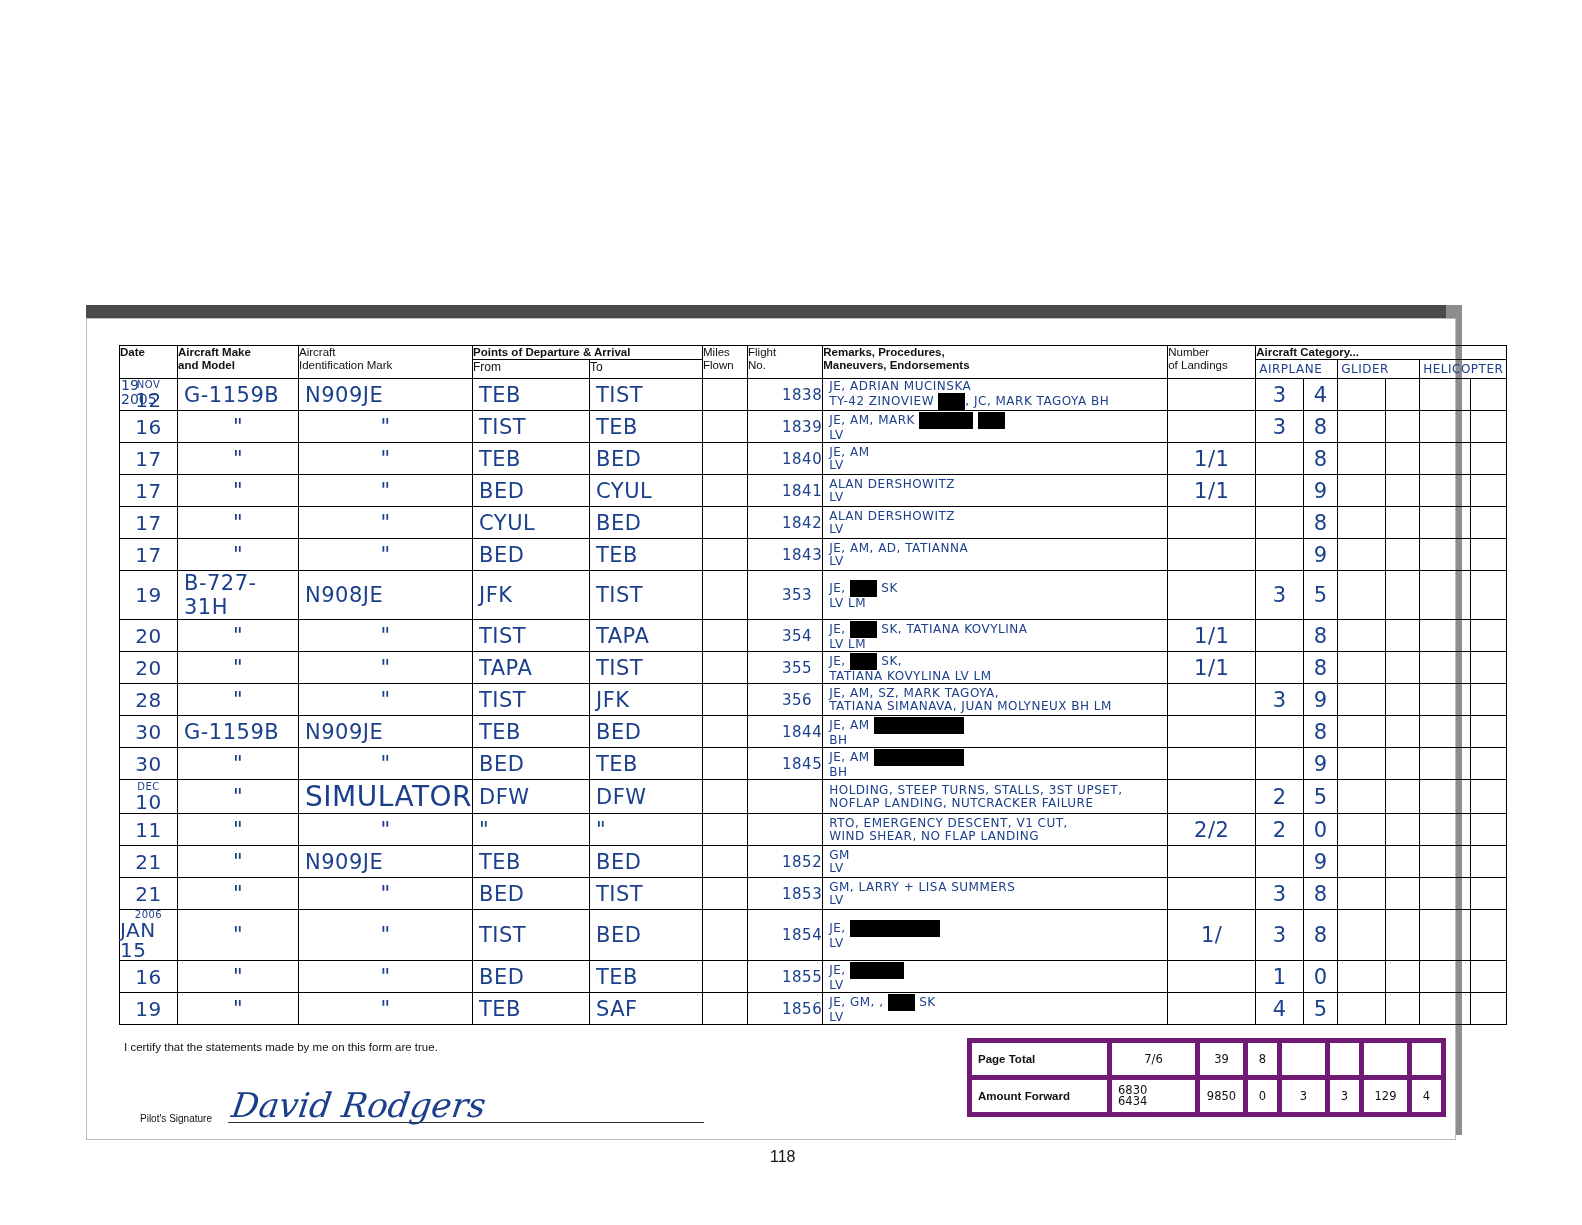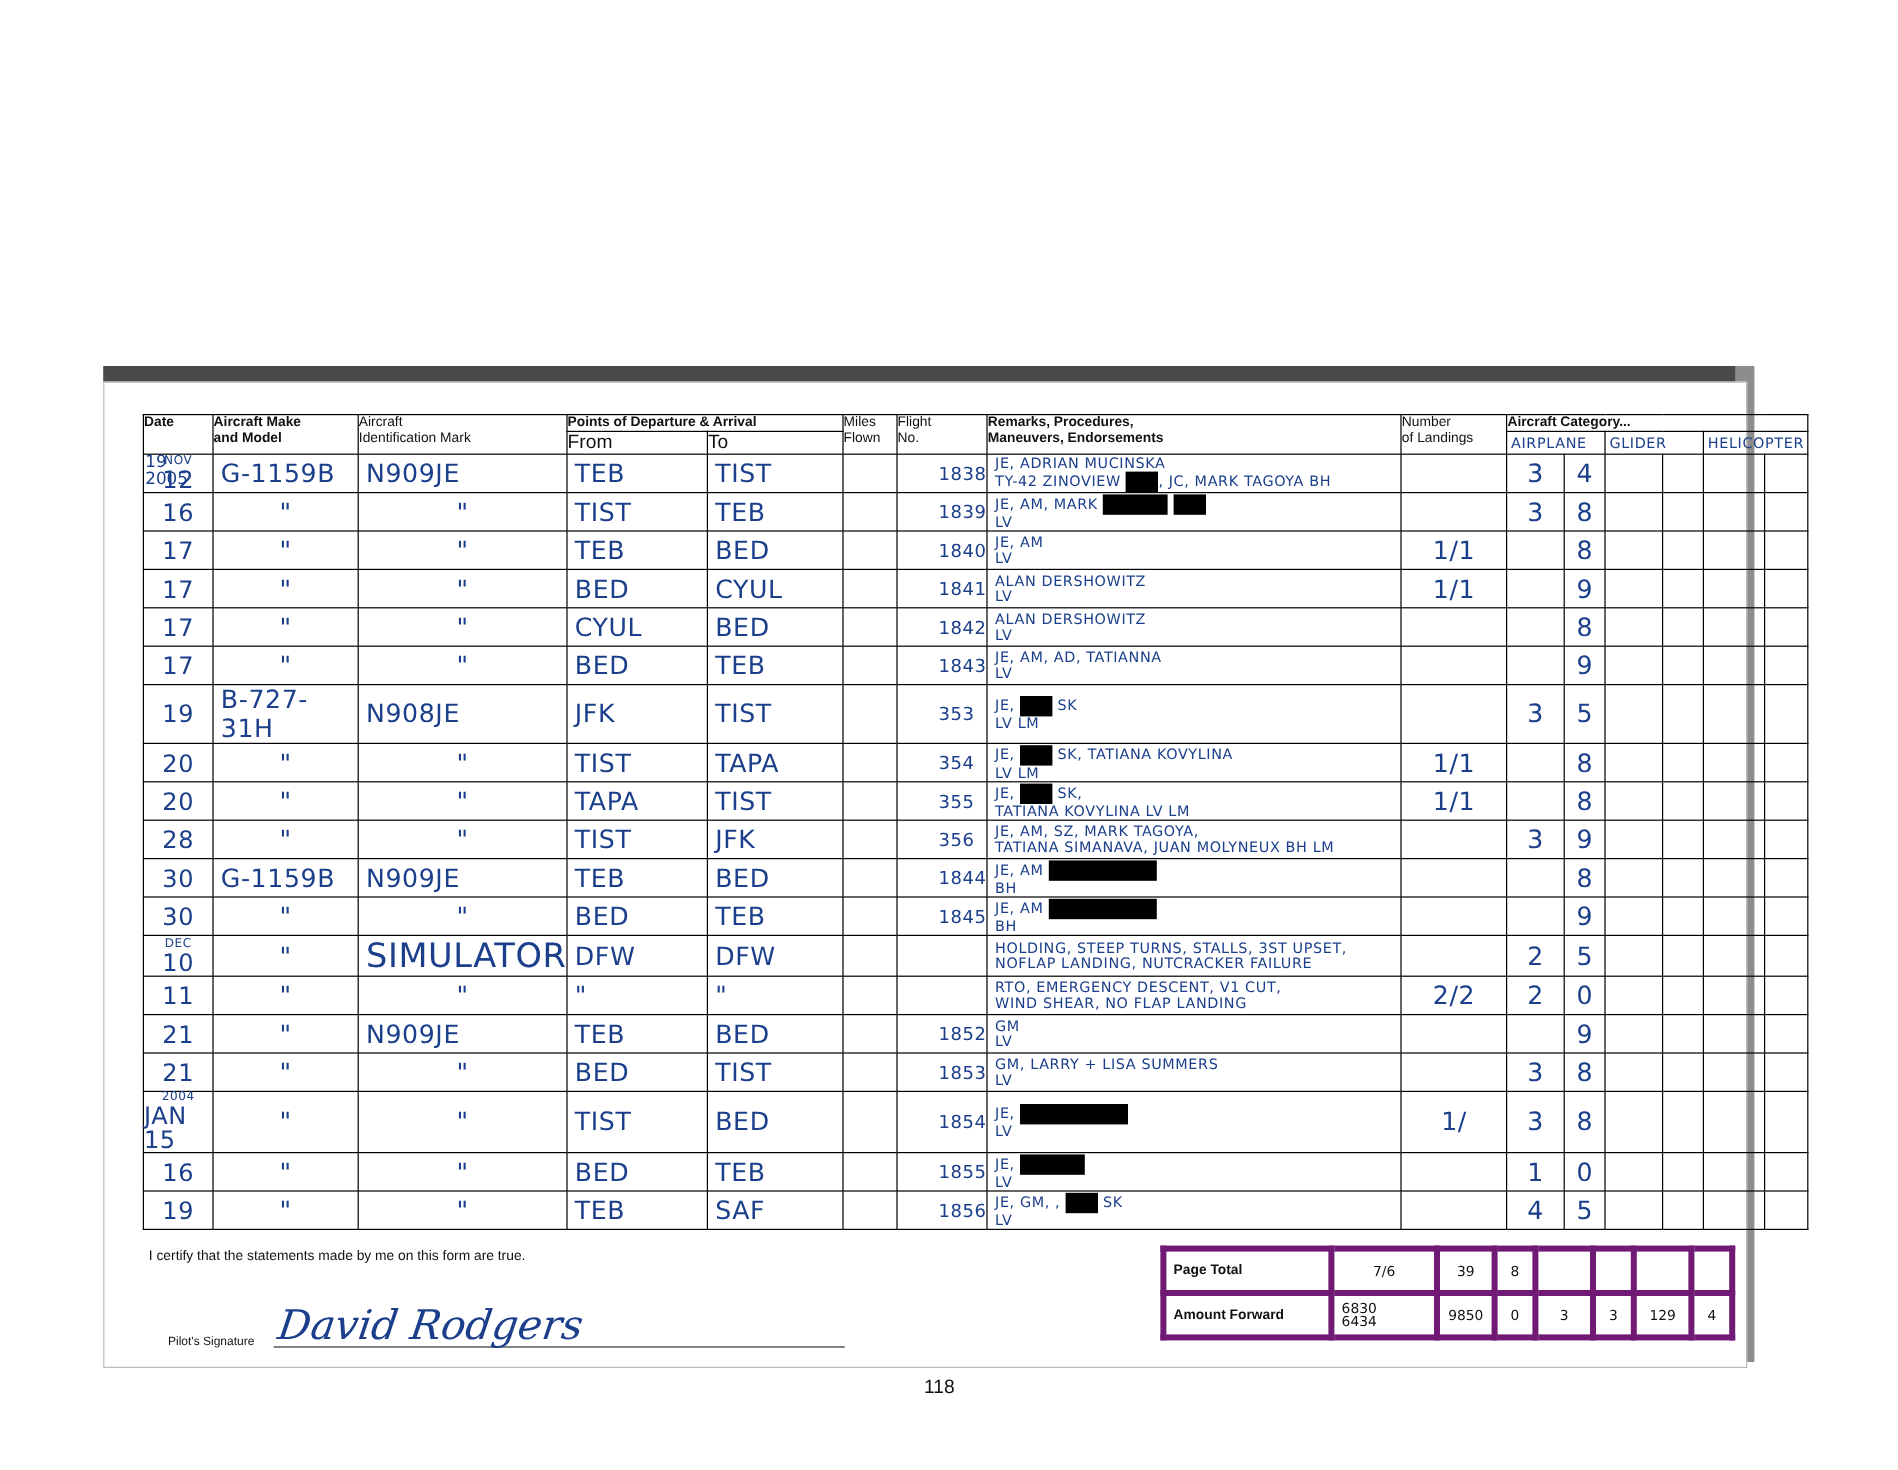--- a/index.html
+++ b/index.html
@@ -11,21 +11,21 @@
   .scan-edge{position:absolute;left:86px;top:305px;width:1374px;height:14px;background:#4a4a4a;}
   .scan-edge2{position:absolute;left:1446px;top:305px;width:16px;height:830px;background:#8d8d8d;}
 
   .sheet{position:absolute;left:86px;top:318px;width:1368px;height:820px;background:#fff;border:1px solid #bbb;}
 
   
   table.log{position:absolute;left:119px;top:345px;border-collapse:collapse;table-layout:fixed;}
   table.log td,table.log th{border:1px solid #000;padding:0;vertical-align:top;}
   .hdr{font-size:11.5px;font-weight:bold;padding:4px 5px;line-height:1.15;color:#111;}
   .hdr.small{font-weight:normal;}
-  .sub{font-size:16px;padding:3px 5px;color:#111;}
+  .sub{font-size:12px;padding:3px 5px;color:#111;}
 
   
   .hw{font-family:"DejaVu Sans",sans-serif;color:#1b3f8b;font-size:21px;letter-spacing:.5px;}
   .hw.sm{font-size:15px;margin-left:28px;}
   .hw.xs{font-size:12px;}
   .cell{height:31px;position:relative;}
   .c{display:flex;align-items:center;height:100%;padding-left:6px;box-sizing:border-box;}
   .c.ctr{justify-content:center;padding-left:0;}
   .c.col{flex-direction:column;align-items:flex-start;justify-content:center;line-height:1.05;}
 
@@ -940,21 +940,21 @@
           <td class="cell">
             <div class="c hw ctr"></div>
           </td>
           <td class="cell">
             <div class="c hw ctr"></div>
           </td>
         </tr>
         <tr>
           <td class="cell">
             <div class="datestack hw">
-              <span class="m">2004</span>
+              <span class="m">2006</span>
               <span class="d">JAN 15</span>
             </div>
           </td>
           <td class="cell">
             <div class="c hw ctr">"</div>
           </td>
           <td class="cell">
             <div class="c hw ctr" style="font-size:21px">"</div>
           </td>
           <td class="cell">

